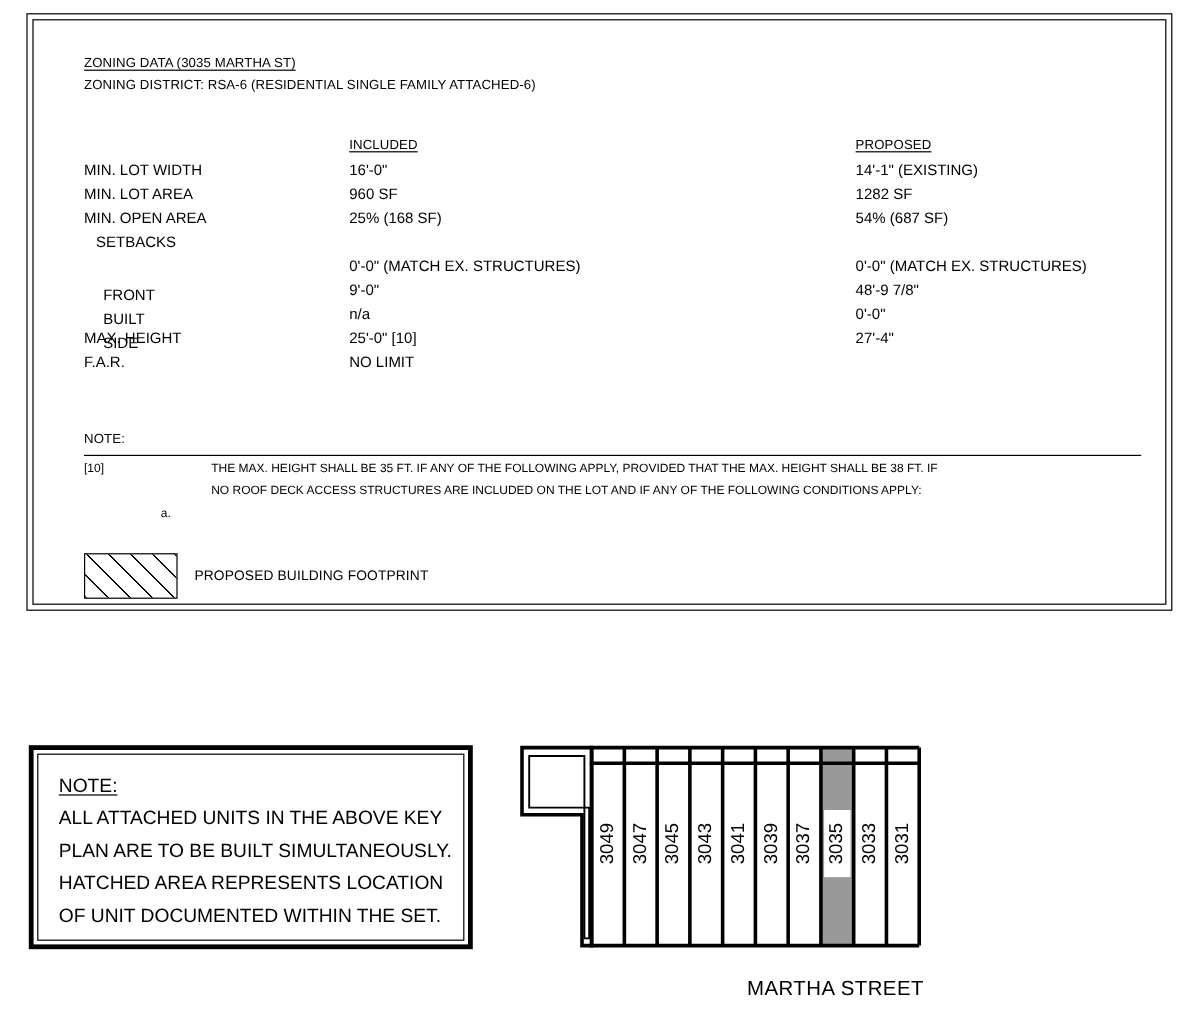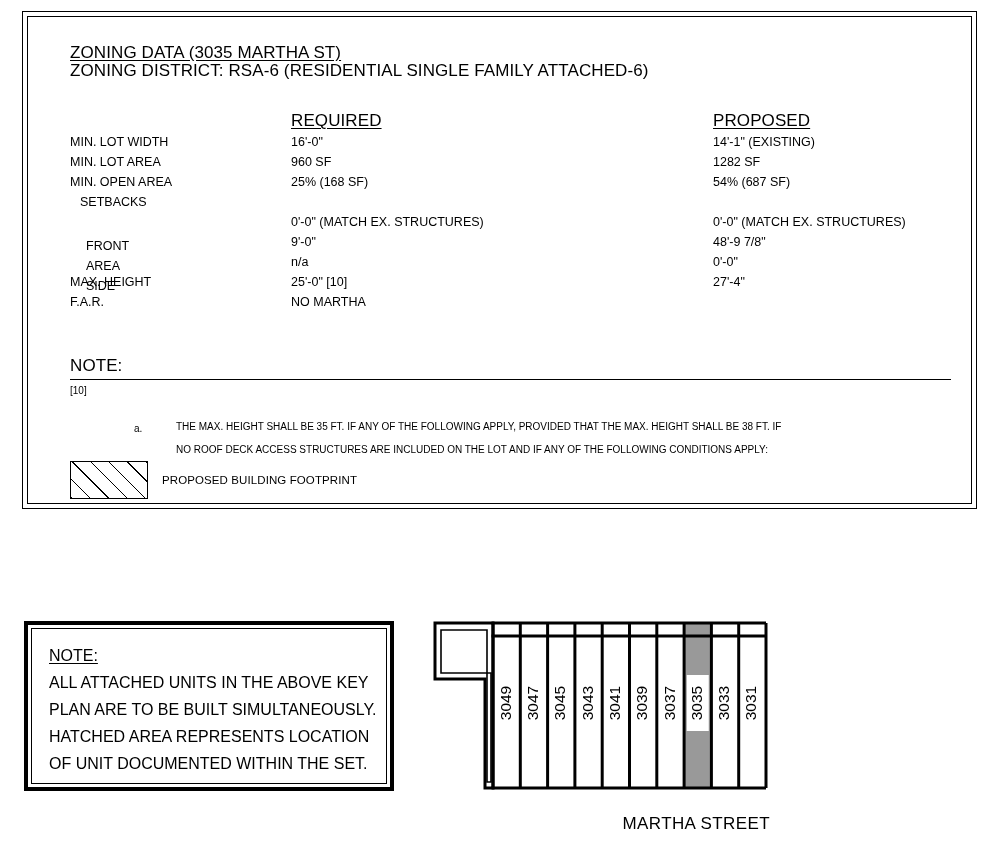--- a/index.html
+++ b/index.html
@@ -39,21 +39,21 @@
     background: #fff;
   }
 
   .zn-content {
     position: absolute;
     left: 0; top: 0; right: 0; bottom: 0;
   }
 
   .txt {
     position: absolute;
-    font-size: 17px;
+    font-size: 11px;
     line-height: 14px;
     letter-spacing: 0.1px;
     white-space: nowrap;
     font-family: "Liberation Sans", sans-serif;
   }
   .u { text-decoration: underline; text-underline-offset: 2px; }
 
   
   #zn-title    { left: 42px; top: 29px; }
   #zn-district { left: 42px; top: 47px; }
@@ -104,22 +104,22 @@
     height: 1px;
     background: #000;
   }
   .note-line {
     position: absolute;
     font-size: 10px;
     line-height: 13px;
     white-space: nowrap;
   }
   #note-tag   { left: 42px;  top: 367px; }
-  #note-l1    { left: 148px; top: 367px; margin-top: 36px; }
-  #note-l2    { left: 148px; top: 386px; margin-top: 40px; }
+  #note-l1    { left: 148px; top: 367px; }
+  #note-l2    { left: 148px; top: 386px; }
   #note-a     { left: 106px; top: 405px; }
   #note-l3    { left: 148px; top: 405px; }
 
   
   #hatch-swatch {
     position: absolute;
     left: 42px;
     top: 444px;
     width: 78px;
     height: 38px;
@@ -199,21 +199,21 @@
 <body>
 
 <div id="zoning-box">
   <div id="zoning-box-inner">
     <div class="zn-content">
 
       <div class="txt u" id="zn-title">ZONING DATA (3035 MARTHA ST)</div>
 
       <div class="txt" id="zn-district">ZONING DISTRICT:  RSA-6  (RESIDENTIAL SINGLE FAMILY ATTACHED-6)</div>
 
-      <div class="txt u" id="hdr-required">REQUIRED</div>
+      <div class="txt u" id="hdr-required">INCLUDED</div>
 
       <div class="txt u" id="hdr-proposed">PROPOSED</div>
 
       <div id="zoning-rows">
           <div class="row" style="top: 118px;">
             <span class="lbl ind0">MIN. LOT WIDTH</span>
             <span class="req">16'-0"</span>
             <span class="prop">14'-1" (EXISTING)</span>
           </div>
           <div class="row" style="top: 138px;">
@@ -230,37 +230,37 @@
             <span class="lbl ind1">SETBACKS</span>
             <span class="req"></span>
             <span class="prop"></span>
           </div>
           <div class="row" style="top: 198px;">
             <span class="lbl ind2">FRONT</span>
             <span class="req">0'-0" (MATCH EX. STRUCTURES)</span>
             <span class="prop">0'-0" (MATCH EX. STRUCTURES)</span>
           </div>
           <div class="row" style="top: 218px;">
-            <span class="lbl ind2">AREA</span>
+            <span class="lbl ind2">BUILT</span>
             <span class="req">9'-0"</span>
             <span class="prop">48'-9 7/8"</span>
           </div>
           <div class="row" style="top: 238px;">
             <span class="lbl ind2">SIDE</span>
             <span class="req">n/a</span>
             <span class="prop">0'-0"</span>
           </div>
           <div class="row" style="top: 258px;">
             <span class="lbl ind0">MAX. HEIGHT</span>
             <span class="req">25'-0" [10]</span>
             <span class="prop">27'-4"</span>
           </div>
           <div class="row" style="top: 278px;">
             <span class="lbl ind0">F.A.R.</span>
-            <span class="req">NO MARTHA</span>
+            <span class="req">NO LIMIT</span>
             <span class="prop"></span>
           </div>
         </div>
 
       <div class="txt" id="note-label">NOTE:</div>
       <div id="note-rule"></div>
 
       <div class="note-line" id="note-tag">[10]</div>
       <div class="note-line" id="note-l1">THE MAX. HEIGHT SHALL BE 35 FT. IF ANY OF THE FOLLOWING APPLY, PROVIDED THAT THE MAX. HEIGHT SHALL BE  38 FT. IF</div>
       <div class="note-line" id="note-l2">NO ROOF DECK ACCESS STRUCTURES ARE INCLUDED ON THE LOT AND IF ANY OF THE FOLLOWING CONDITIONS APPLY:</div>

